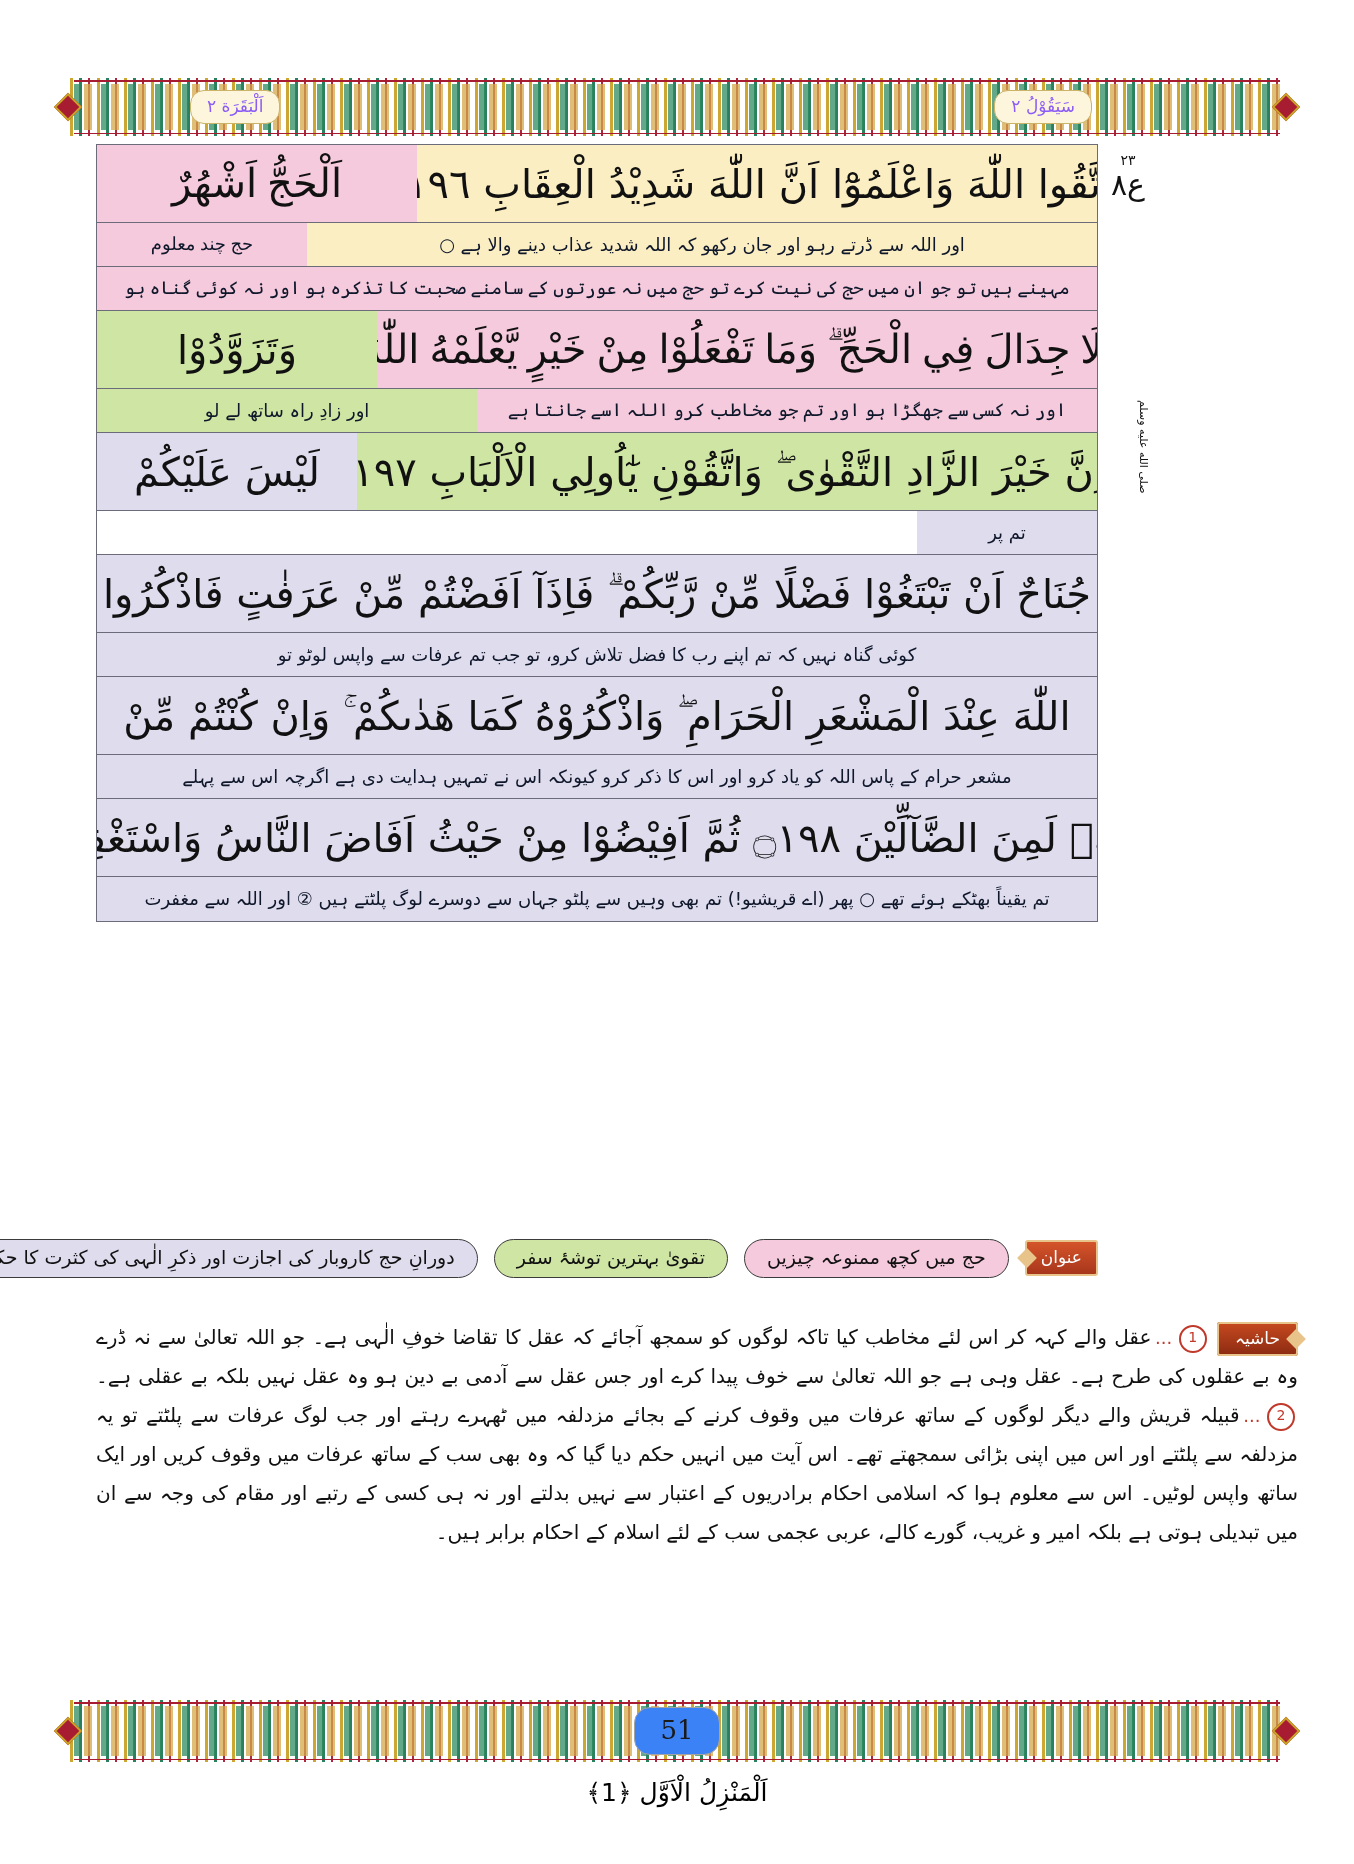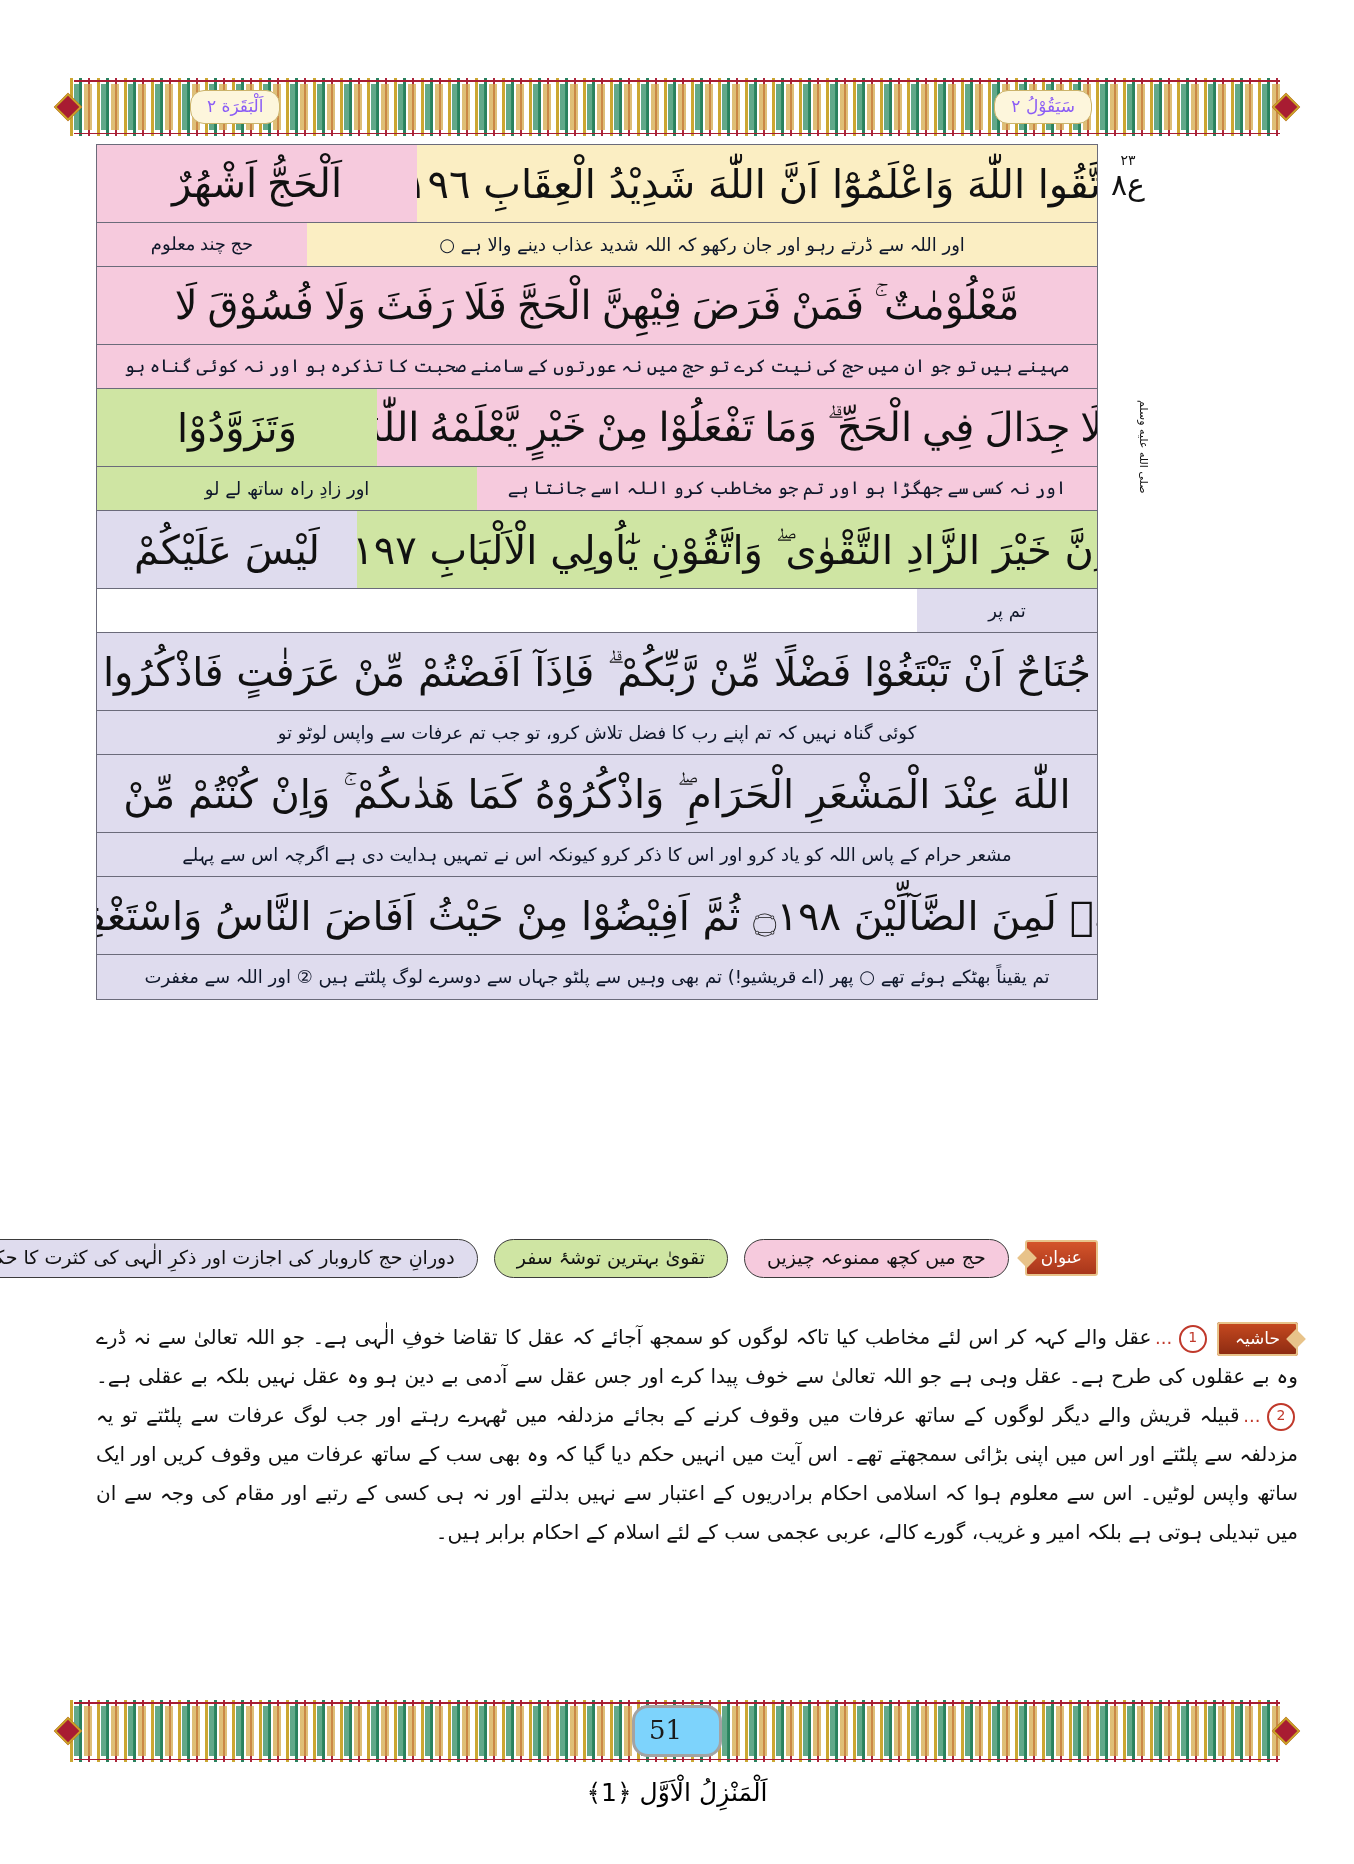--- a/index.html
+++ b/index.html
@@ -95,25 +95,25 @@
     direction: rtl;
   }
   .orn-label.surah { left: 120px; }
   .orn-label.para  { right: 192px; }
 
   .page-number-badge {
     position: absolute;
     left: 50%;
     top: 50%;
     transform: translate(-50%, -50%);
-    background: #7dd3fc;
-    border: 3px solid #a3a3a3;
+    background: #3b82f6;
+    border: 1px solid #a3a3a3;
     border-radius: 16px;
     min-width: 56px;
-    text-align: left;
+    text-align: center;
     padding: 7px 14px 9px;
     font-size: 26px;
     color: #1a1a1a;
     z-index: 4;
     font-family: "DejaVu Serif", "Liberation Serif", serif;
   }
 
   .manzil-line {
     position: absolute;
     left: 0; right: 0;
@@ -332,23 +332,20 @@
 
   <div class="verse-block" id="verse-block">
       <div class="row row-ar">
         <div class="seg ar bg-cream" style="width: 68%;">وَاتَّقُوا اللّٰهَ وَاعْلَمُوْٓا اَنَّ اللّٰهَ شَدِيْدُ الْعِقَابِ ۝١٩٦</div>
         <div class="seg ar bg-pink" style="width: 32%;">اَلْحَجُّ اَشْهُرٌ</div>
       </div>
       <div class="row row-ur">
         <div class="seg ur bg-cream" style="width: 79%;">اور اللہ سے ڈرتے رہو اور جان رکھو کہ اللہ شدید عذاب دینے والا ہے ○</div>
         <div class="seg ur bg-pink" style="width: 21%;">حج چند معلوم</div>
       </div>
-      <div class="row row-ar">
-        <div class="seg ar bg-pink" style="width: 100%;">مَّعْلُوْمٰتٌ ۚ فَمَنْ فَرَضَ فِيْهِنَّ الْحَجَّ فَلَا رَفَثَ وَلَا فُسُوْقَ لَا</div>
-      </div>
       <div class="row row-ur">
         <div class="seg ur bg-pink" style="width: 100%;">مہینے ہیں تو جو ان میں حج کی نیت کرے تو حج میں نہ عورتوں کے سامنے صحبت کا تذکرہ ہو اور نہ کوئی گناہ ہو</div>
       </div>
       <div class="row row-ar">
         <div class="seg ar bg-pink" style="width: 72%;">وَلَا جِدَالَ فِي الْحَجِّ ۗ وَمَا تَفْعَلُوْا مِنْ خَيْرٍ يَّعْلَمْهُ اللّٰهُ ۗ</div>
         <div class="seg ar bg-green" style="width: 28%;">وَتَزَوَّدُوْا</div>
       </div>
       <div class="row row-ur">
         <div class="seg ur bg-pink" style="width: 62%;">اور نہ کسی سے جھگڑا ہو اور تم جو مخاطب کرو اللہ اسے جانتا ہے</div>
         <div class="seg ur bg-green" style="width: 38%;">اور زادِ راہ ساتھ لے لو</div>

